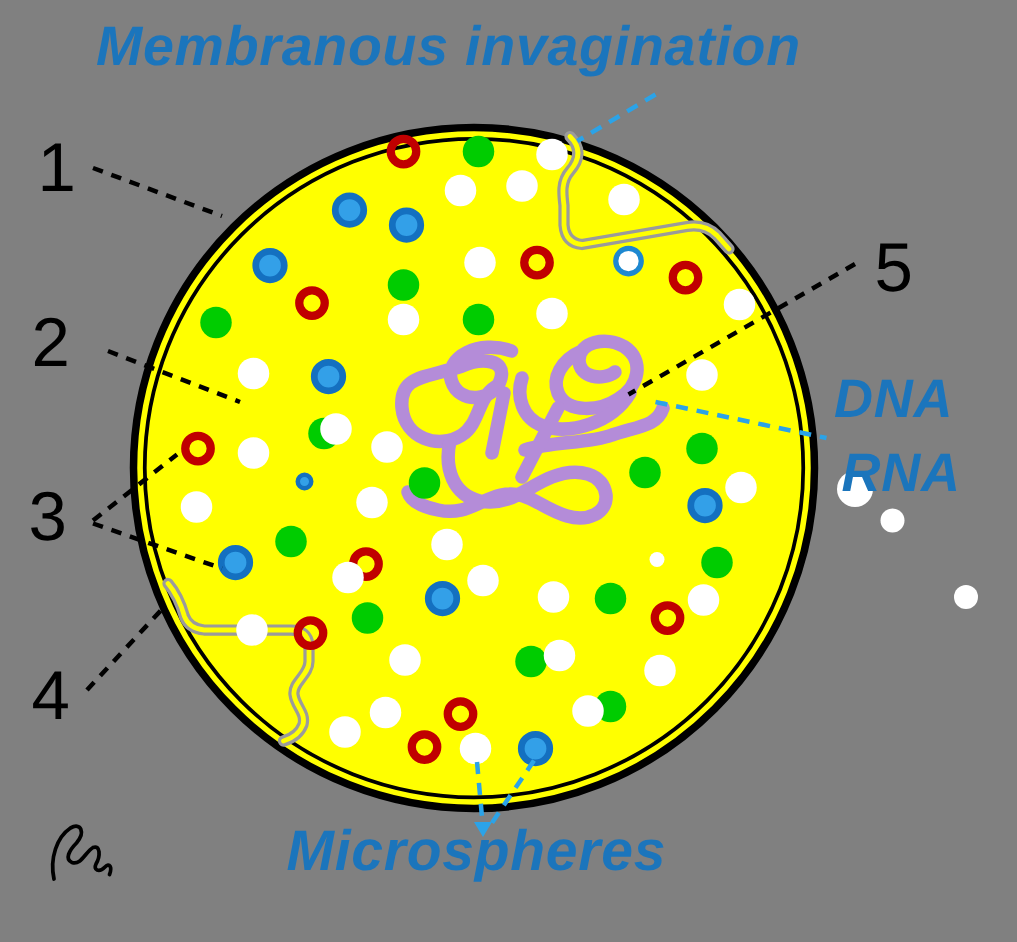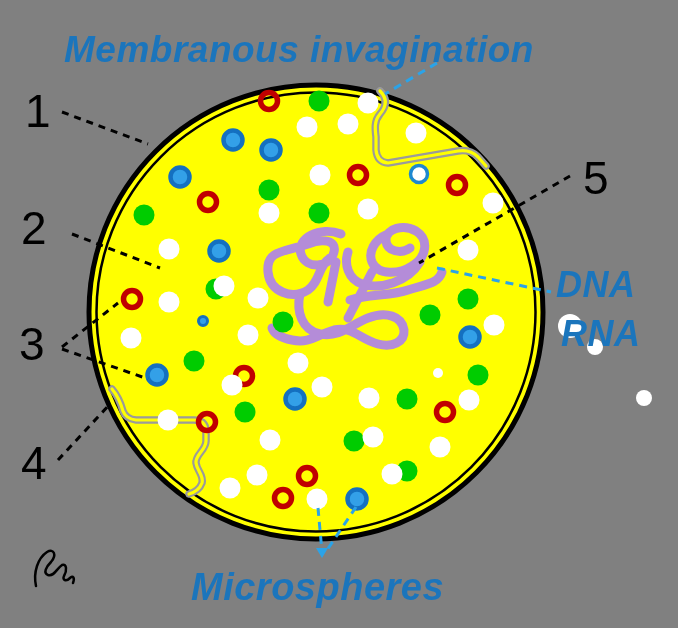--- a/index.html
+++ b/index.html
@@ -12,21 +12,20 @@
   }
   svg.canvas{position:absolute;left:0;top:0;}
   .lbl{
     position:absolute;
     color:#1B75BC;
     font-style:italic;
     font-weight:bold;
     white-space:nowrap;
     line-height:1;
     letter-spacing:0.5px;
-    margin-top:19px;
   }
   .lbl-membranous{left:64px;top:12px;font-size:37px;}
   .lbl-dna{left:556px;top:248px;font-size:36px;text-align:center;}
   .lbl-rna{left:561px;top:297px;font-size:36px;}
   .lbl-microspheres{left:191px;top:549px;font-size:38px;}
   .num{
     position:absolute;
     color:#000;
     font-size:46px;
     font-weight:400;

